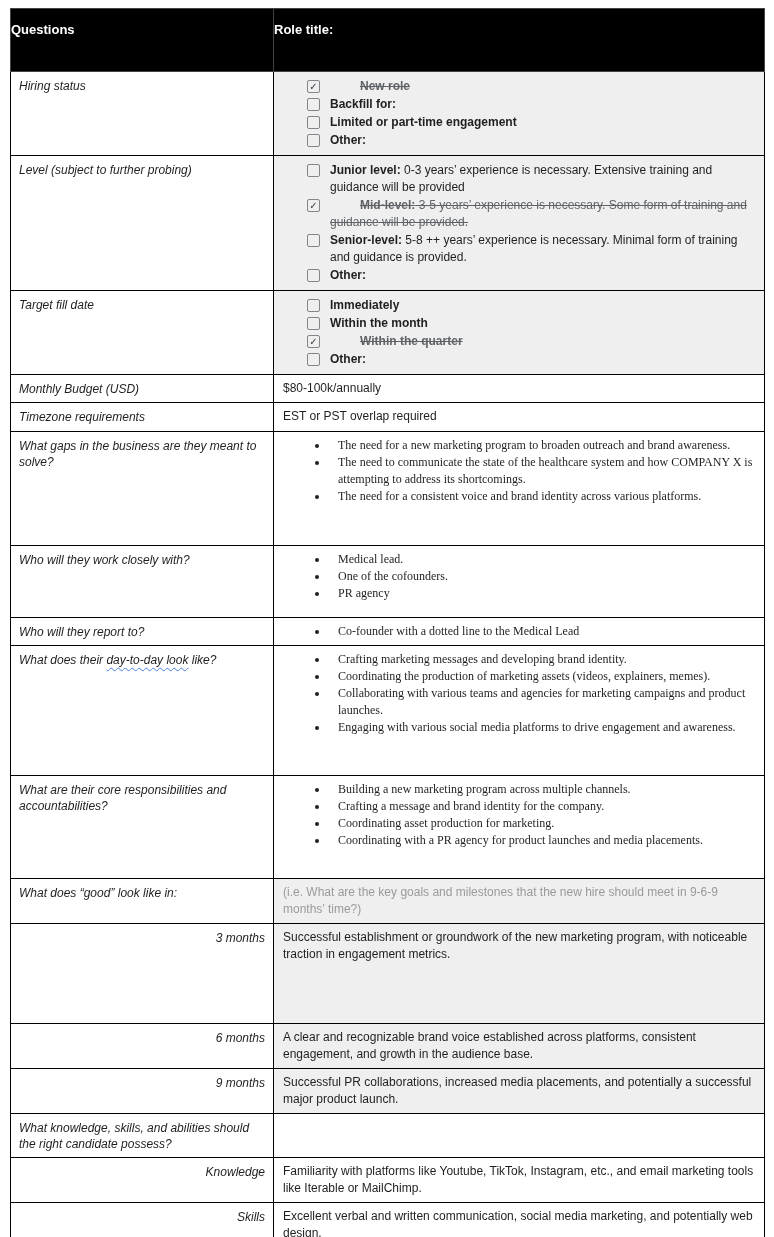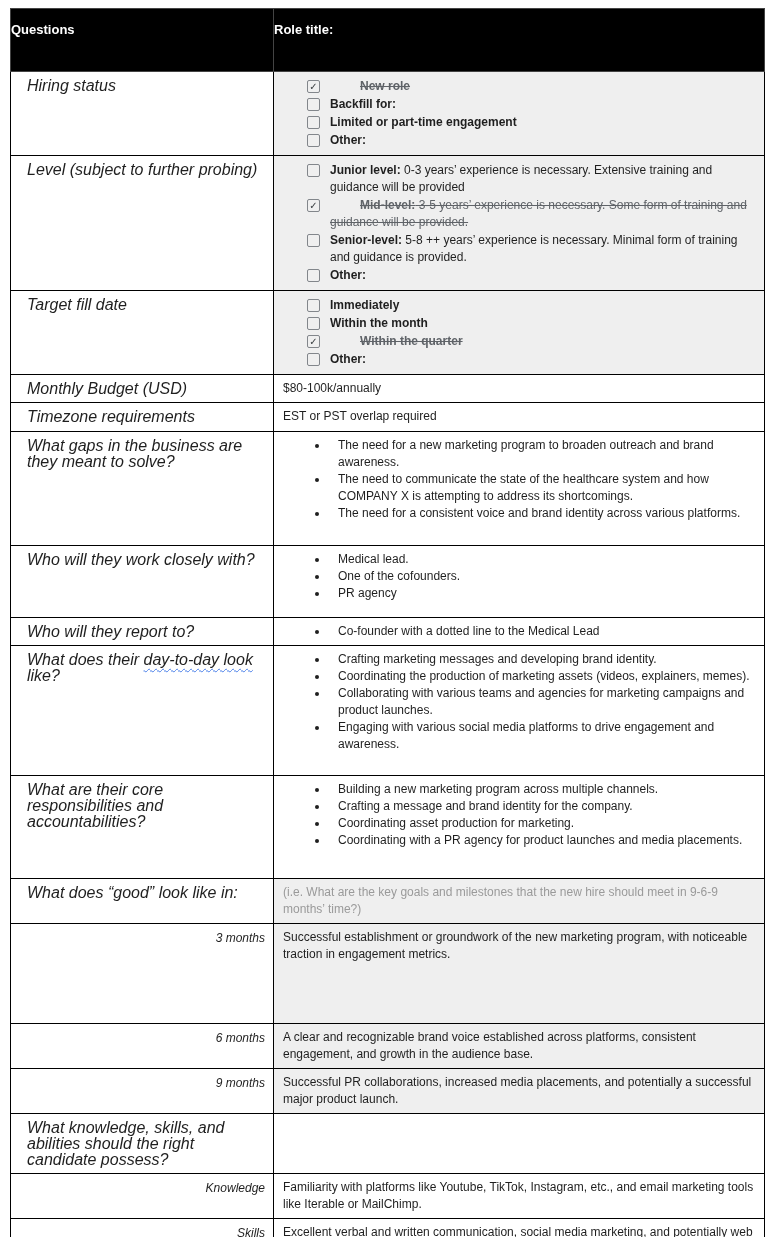--- a/index.html
+++ b/index.html
@@ -5,40 +5,40 @@
   html,body{margin:0;padding:0;background:#ffffff;}
   body{width:774px;font-family:"Liberation Sans","DejaVu Sans",sans-serif;color:#1f1f1f;
        -webkit-font-smoothing:antialiased;}
   .page{padding:8px 10px 10px 10px;}
   table{border-collapse:collapse;table-layout:fixed;width:754px;}
   col.c-q{width:263px;}
   col.c-a{width:491px;}
   td,th{border:1px solid #000;vertical-align:top;padding:0;overflow:hidden;}
   thead th{background:#000000;color:#fff;font-weight:bold;font-size:13px;
            text-align:left;vertical-align:top;padding-top:13px;height:49px;border:1px solid #444;}
-  .qcell{font-style:italic;font-size:16px;line-height:16px;padding:6px 10px 5px 16px;}
+  .qcell{font-style:italic;font-size:12px;line-height:16px;padding:6px 10px 5px 8px;}
   .qcell-r{font-style:italic;font-size:12px;line-height:16px;padding:6px 8px 5px 10px;text-align:right;margin-top:12px;}
   .acell{font-size:12px;line-height:17px;padding:5px 9px 5px 9px;}
   .g{background:#efefef;}
   .placeholder{color:#9a9a9a;}
   
   .cb-wrap{padding:6px 10px 5px 33px;}
   .cb-item{display:flex;align-items:flex-start;margin:0 0 1px 0;}
   .cb{width:11px;height:11px;border:1.5px solid #82868b;border-radius:2px;flex:none;
       margin:2px 10px 0 0;display:flex;align-items:center;justify-content:center;
       font-size:10px;color:#3c4043;background:transparent;}
   .cb-item .mark{display:none;line-height:1;}
   .cb-item.checked .mark{display:block;}
   .lbl{font-size:12px;line-height:17px;}
   .lbl b{font-weight:bold;}
   .cb-item.struck .lbl{text-decoration:line-through;color:#5f6368;}
   .cb-item.struck .lbl b{color:#5f6368;padding-left:30px;}
   
   ul.blist{margin:0;padding:0 0 0 46px;list-style:disc outside;}
-  ul.blist li{font-size:12px;line-height:17px;padding-left:9px;margin:0;}
+  ul.blist li{font-size:12px;line-height:17px;padding-left:9px;margin:0;font-family:Liberation Serif, serif;}
   .wavy{text-decoration-line:underline;text-decoration-style:wavy;
         text-decoration-color:#4a7fe8;text-decoration-thickness:1px;text-underline-offset:3px;text-align:center;}
 </style>
 </head>
 <body>
 
 <div class="page">
   <table>
     <colgroup>
         <col class="c-q">

